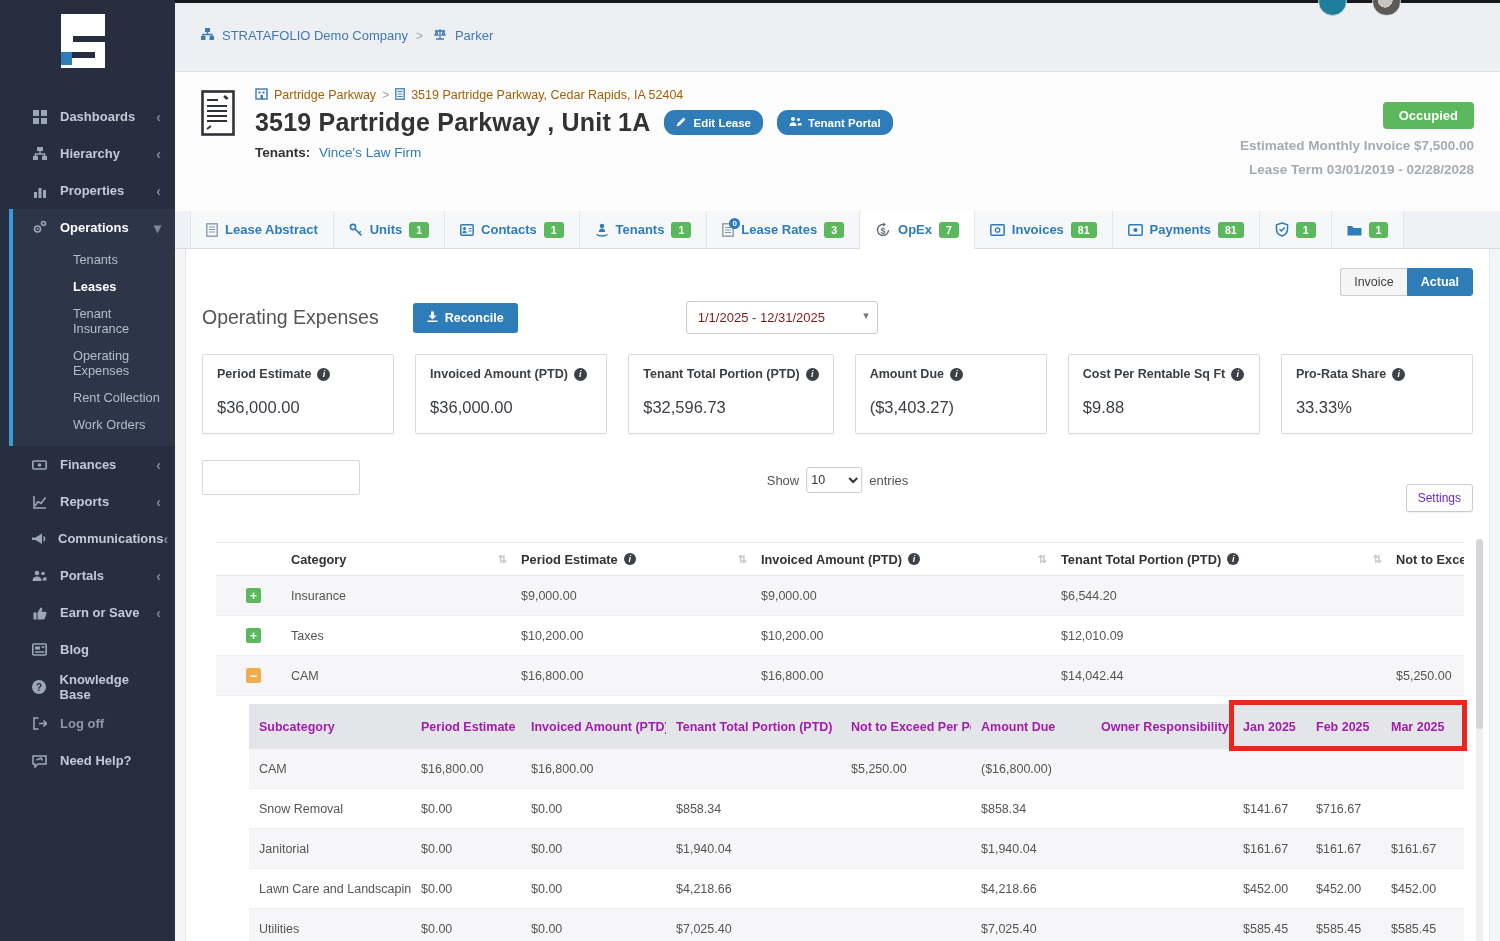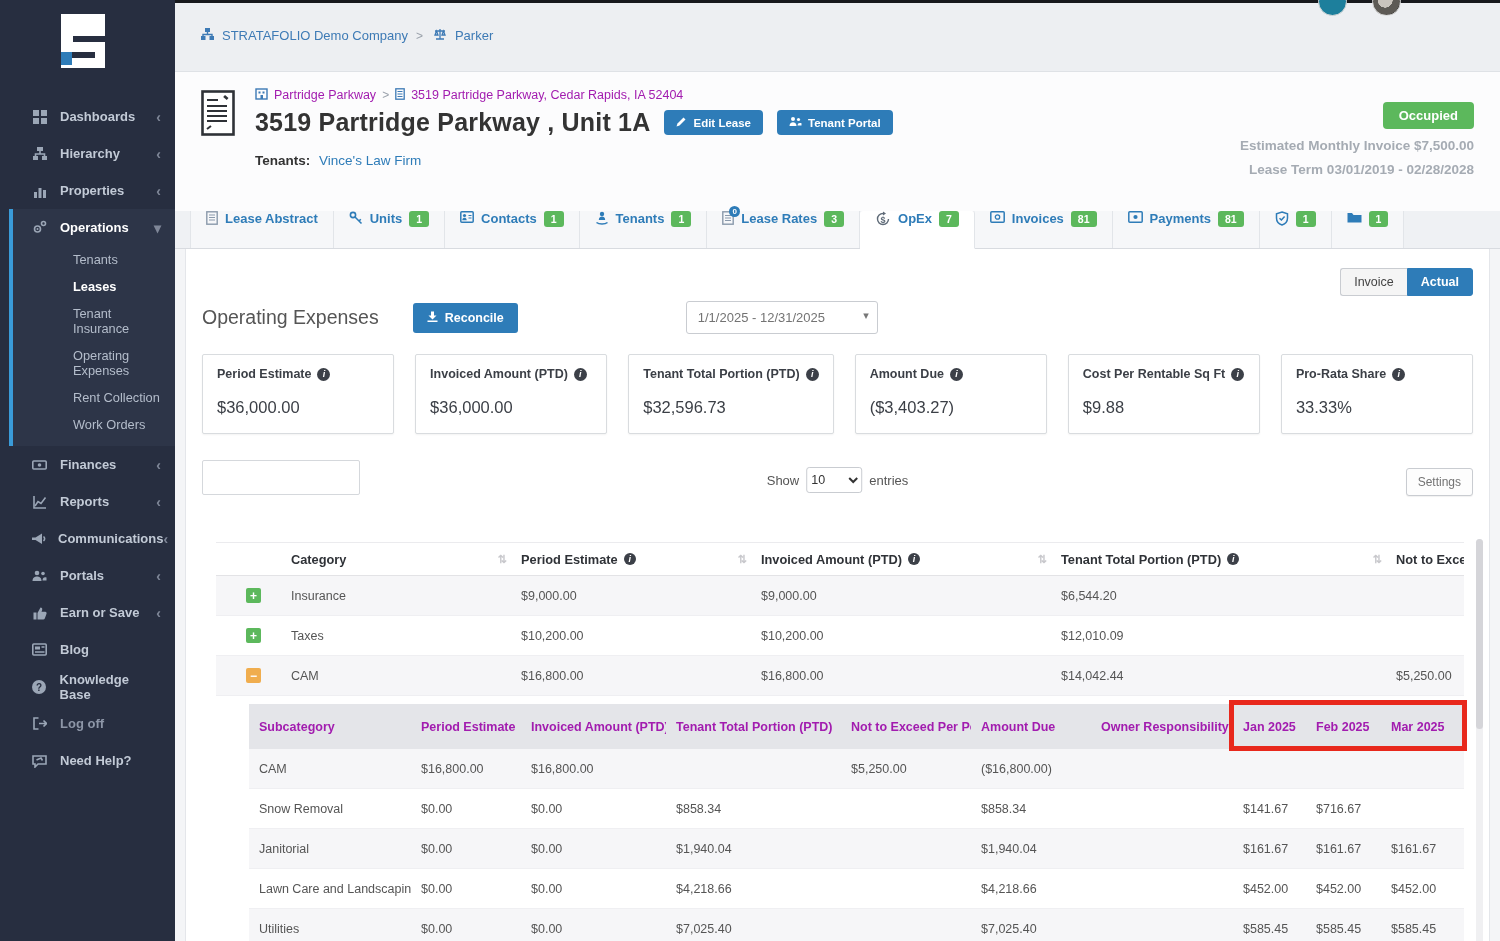--- a/index.html
+++ b/index.html
@@ -28,66 +28,66 @@
   .crumb-link { color:#3d7ab5; font-size:13px; margin:0 8px; cursor:pointer; }
   .crumb-sep { color:#9aa1ab; font-size:12px; }
   .avatar { position:absolute; top:-13px; width:29px; height:29px; border-radius:50%; cursor:pointer; z-index:6; border:1px solid #d9d9d9;}
   .avatar.teal { left:1143px; background:#1d7f9c; }
   .avatar.photo { left:1197px; background:radial-gradient(circle at 45% 45%, #c9c4bd 0 35%, #5d5a55 36% 70%, #2f2e2c 71%); }
 
   
   .prop-header { position:relative; background:#fcfcfd; height:139px; padding:14px 26px 0 26px; display:flex; }
   .bigdoc { margin:4px 18px 0 0; }
   .ph-crumbs { display:flex; align-items:center; font-size:12.5px; height:18px; }
-  .ph-crumbs .lnk { color:#a21caf; margin:0 6px; cursor:pointer; }
+  .ph-crumbs .lnk { color:#a16207; margin:0 6px; cursor:pointer; }
   .title-row { display:flex; align-items:center; margin-top:4px; }
   .unit-title { font-size:25px; font-weight:700; color:#333; letter-spacing:.2px; }
-  .hbtn { display:inline-flex; align-items:center; gap:6px; background:#2e7cb8; color:#fff; font-size:11.5px; font-weight:700; border:none; border-radius:4px; padding:6px 12px; margin-left:14px; cursor:pointer; }
-  .tenants-row { margin-top:16px; font-size:13.5px; color:#333; font-weight:700; }
+  .hbtn { display:inline-flex; align-items:center; gap:6px; background:#2e7cb8; color:#fff; font-size:11.5px; font-weight:700; border:none; border-radius:11px; padding:6px 12px; margin-left:14px; cursor:pointer; }
+  .tenants-row { margin-top:8px; font-size:13.5px; color:#333; font-weight:700; }
   .tenants-row .lnk { color:#2e7cb8; font-weight:400; margin-left:5px; cursor:pointer; }
   .ph-right { position:absolute; right:26px; top:30px; text-align:right; }
   .occupied { display:inline-block; background:#5cb85c; color:#fff; font-weight:700; font-size:13px; padding:6px 16px; border-radius:4px; }
   .gray-line { color:#a5abb3; font-weight:700; font-size:13.5px; margin-top:9px; }
 
   
   .tabsbar { position:relative; height:38px; background:#eff1f4; border-bottom:1px solid #d8dbe0; display:flex; align-items:flex-end; padding-left:15px; }
-  .tab { display:flex; align-items:flex-start; gap:7px; padding:0 15px; height:37px; background:#f6f7f9; border-right:1px solid #e2e5e9; color:#2e7cb8; font-size:13px; font-weight:600; cursor:pointer; white-space:nowrap; }
+  .tab { display:flex; align-items:center; gap:7px; padding:0 15px; height:37px; background:#f6f7f9; border-right:1px solid #e2e5e9; color:#2e7cb8; font-size:13px; font-weight:600; cursor:pointer; white-space:nowrap; }
   .tab:first-child { border-left:1px solid #e2e5e9; }
   .tab.active { background:#fff; height:38px; margin-bottom:-1px; border-bottom:1px solid #fff; border-radius:3px 3px 0 0; z-index:2; }
   .tbadge { background:#5cb85c; color:#fff; font-size:10.5px; font-weight:700; padding:2px 7px; border-radius:3px; }
   .ticon { position:relative; display:inline-flex; }
   .mini0 { position:absolute; top:-5px; right:-6px; background:#2e7cb8; color:#fff; font-size:8px; font-weight:700; width:11px; height:11px; border-radius:50%; display:flex; align-items:center; justify-content:center; }
 
   
   .content-wrap { padding:0 10px; }
   .card { position:relative; background:#fff; border:1px solid #e4e6ea; border-top:none; height:708px; overflow:hidden; }
   .toggle-group { position:absolute; top:19px; right:16px; display:flex; }
   .tgl { font-size:12.5px; padding:6px 13px; border:1px solid #c9ccd1; cursor:pointer; background:#f5f5f5; color:#444; }
   .tgl.left { border-radius:3px 0 0 3px; border-right:none; }
   .tgl.right { border-radius:0 3px 3px 0; }
   .tgl.on { background:#2e7cb8; border-color:#2e7cb8; color:#fff; font-weight:700; }
 
   .opex-row { display:flex; align-items:center; margin:52px 16px 0 16px; height:33px; }
   .opex-title { font-size:19.5px; color:#555; }
   .reconcile { display:inline-flex; align-items:center; gap:7px; background:#2e7cb8; color:#fff; border:none; border-radius:3px; font-size:12.5px; font-weight:700; padding:8px 14px; margin-left:34px; cursor:pointer; }
   .selwrap { position:relative; margin-left:168px; }
-  .dateselect { appearance:none; -webkit-appearance:none; width:192px; height:33px; border:1px solid #c9ccd1; border-radius:3px; background:#fff; font-size:13px; color:#737373; padding:0 26px 0 11px; font-family:"Liberation Sans",sans-serif; }
+  .dateselect { appearance:none; -webkit-appearance:none; width:192px; height:33px; border:1px solid #c9ccd1; border-radius:3px; background:#fff; font-size:13px; color:#7f1d1d; padding:0 26px 0 11px; font-family:"Liberation Sans",sans-serif; }
   .caret { position:absolute; right:9px; top:8px; color:#777; font-size:11px; pointer-events:none; }
 
   .cards-row { display:flex; gap:21px; margin:20px 16px 0 16px; }
   .stat-card { flex:1; border:1px solid #d9dcdf; border-radius:2px; background:#fff; box-shadow:0 1px 2px rgba(0,0,0,.05); padding:12px 14px 14px; height:80px; }
   .stat-label { font-size:12.5px; font-weight:700; color:#3b3f46; display:flex; align-items:center; gap:6px; white-space:nowrap; }
   .info { width:13px; height:13px; border-radius:50%; background:#3c4048; color:#fff; font-size:9px; font-style:italic; font-weight:700; display:inline-flex; align-items:center; justify-content:center; flex:none; cursor:pointer; }
   .stat-value { margin-top:17px; font-size:16.5px; color:#3b3f46; }
 
   .controls-row { position:relative; margin:26px 16px 0 16px; height:40px; }
   .search-input { width:158px; height:35px; border:1px solid #d5d8dc; border-radius:2px; padding:0 8px; font-size:13px; }
   .center-ctl { position:absolute; left:50%; top:7px; transform:translateX(-50%); display:flex; align-items:center; gap:7px; font-size:13px; color:#555; }
   .entries-select { width:56px; height:26px; border:1px solid #c9ccd1; border-radius:3px; font-size:12.5px; color:#333; background:#fff; font-family:"Liberation Sans",sans-serif; }
-  .settings-btn { position:absolute; right:0; top:8px; border:1px solid #c9ccd1; background:#fdfdfd; color:#737373; font-size:12px; padding:6px 11px; border-radius:3px; box-shadow:0 1px 1px rgba(0,0,0,.06); cursor:pointer; }
+  .settings-btn { position:absolute; right:0; top:24px; border:1px solid #c9ccd1; background:#fdfdfd; color:#6d28d9; font-size:12px; padding:6px 11px; border-radius:3px; box-shadow:0 1px 1px rgba(0,0,0,.06); cursor:pointer; }
 
   
   .mtable { margin:42px 25px 0 30px; }
   .mt-head, .mt-row { display:grid; grid-template-columns:65px 230px 240px 300px 335px 1fr; align-items:center; }
   .mt-head { height:34px; border-top:1px solid #ebebee; border-bottom:1px solid #e3e3e6; }
   .mt-hcell { position:relative; font-size:12.8px; font-weight:700; color:#2f3237; padding:0 22px 0 10px; display:flex; align-items:center; gap:6px; white-space:nowrap; overflow:hidden; cursor:pointer; }
   .sort { position:absolute; right:4px; color:#c8c8cc; font-size:11px; }
   .mt-row { height:40px; border-bottom:1px solid #efeff2; }
   .mt-row.alt { background:#f6f6f8; }
   .mt-cell { font-size:12.5px; color:#555; padding:0 10px; white-space:nowrap; }

